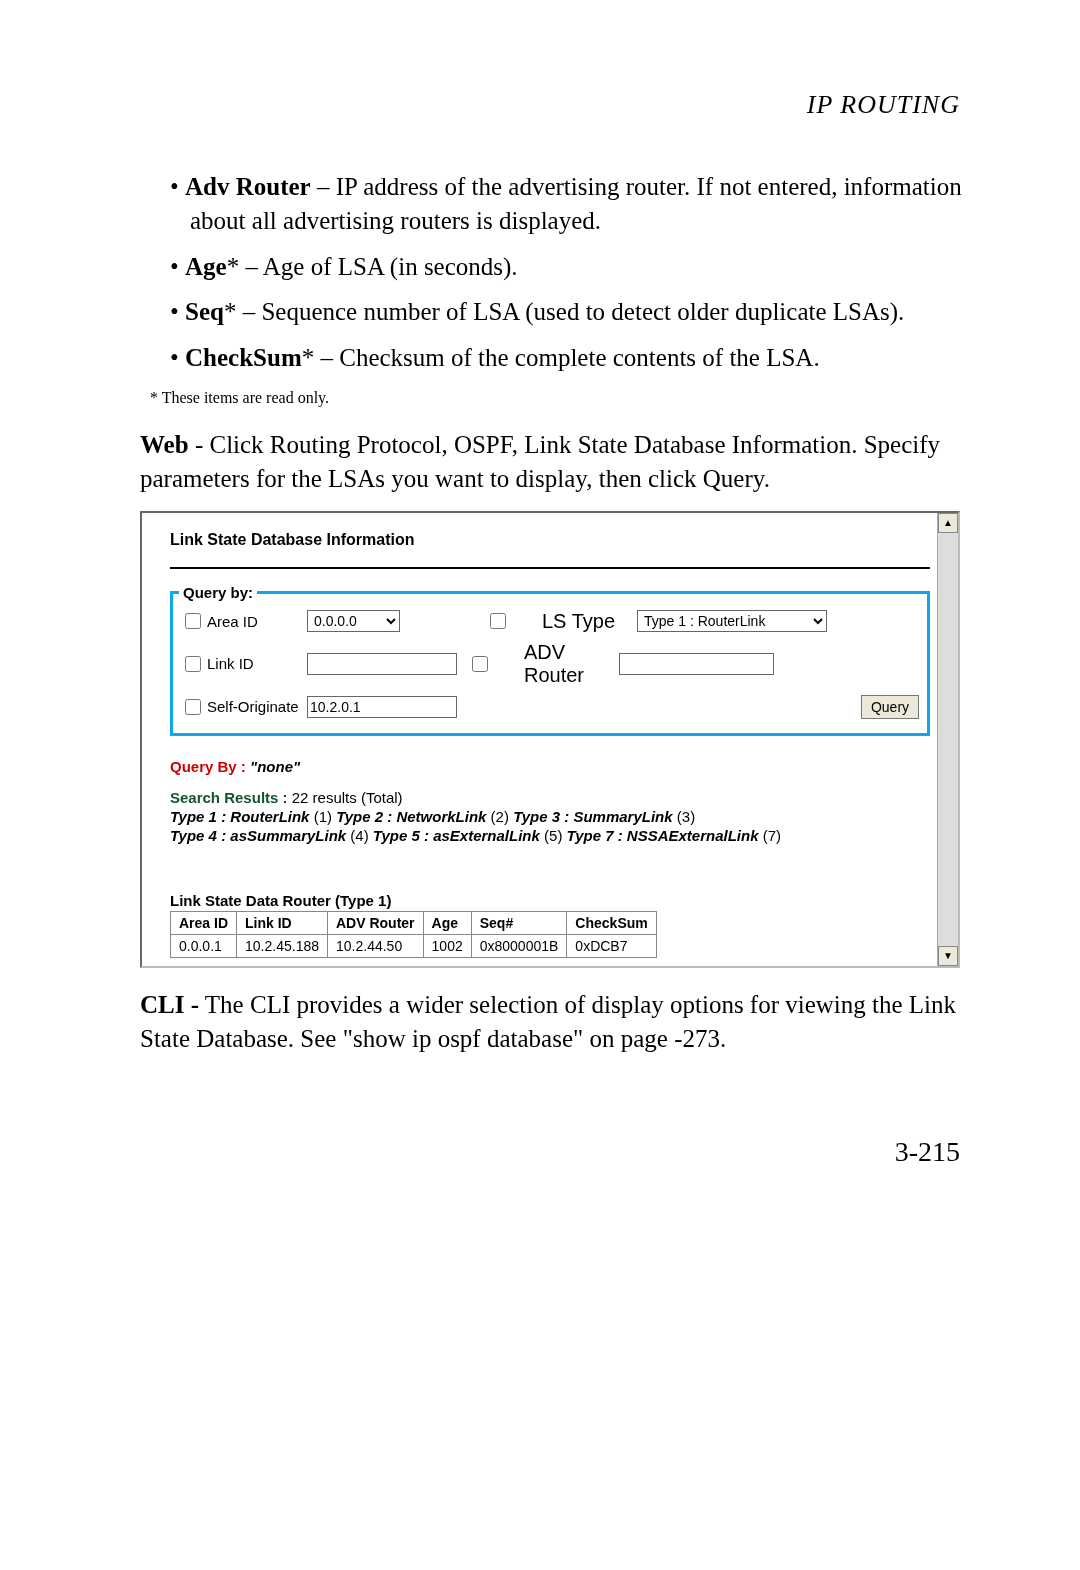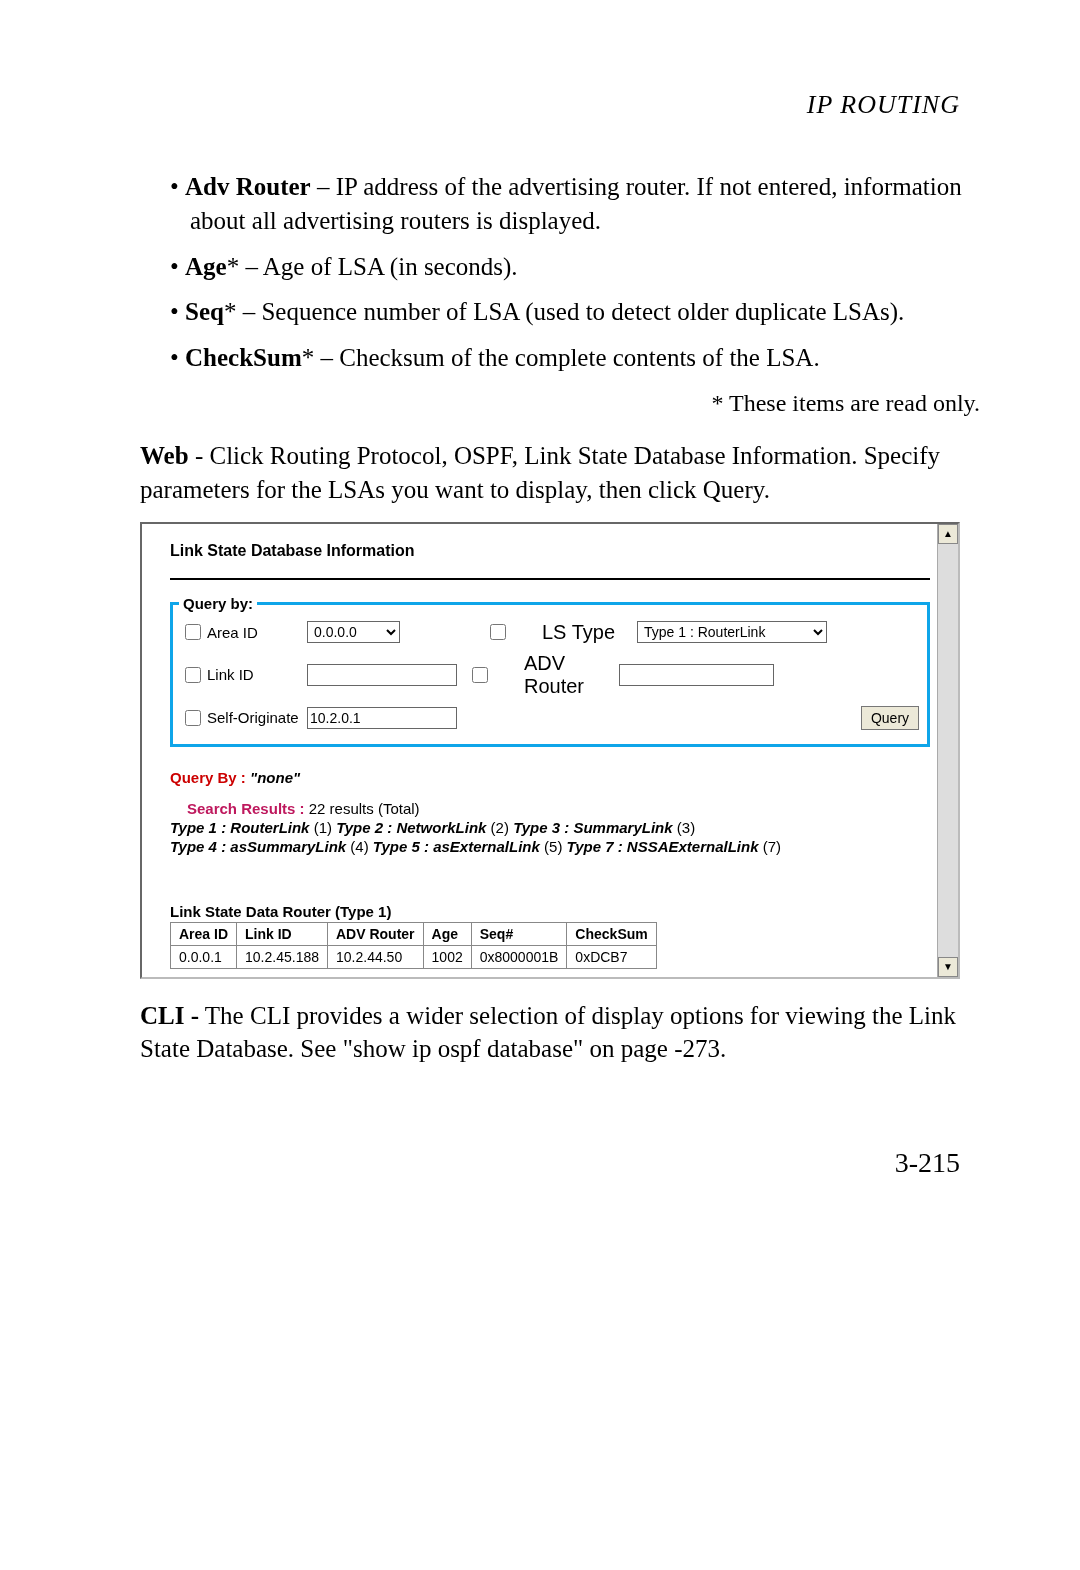--- a/index.html
+++ b/index.html
@@ -35,23 +35,22 @@
   }
   ul.params li {
     margin-bottom: 12px;
     text-indent: -20px;
     padding-left: 20px;
   }
   ul.params li::before {
     content: "• ";
   }
   .footnote {
-    font-size: 24px;
+    font-size: 16px;
     margin: 1px 0 20px 10px;
-    text-align: right;
   }
   .para {
     margin: 10px 0 15px 0;
   }
   
   .inset {
     margin: 15px 0 20px 40px;
     width: 820px;
     border: 2px inset #bbb;
     background: #fff;
@@ -251,21 +250,21 @@
             <button class="query-btn">Query</button>
           </div>
         </div>
       </div>
 
       <div class="result-block">
         <div class="qb-line">
           <b>Query By : </b><span class="qb-none">"none"</span>
         </div>
         <div class="sr-line">
-          <b style="color:#be185d;margin-left:17px;">Search Results :</b><span> 22 results (Total)</span>
+          <b style="color:#14532d;">Search Results :</b><span> 22 results (Total)</span>
         </div>
         <div class="type-line">
           <span>Type 1 : RouterLink</span><span style="font-weight:normal;font-style:normal;"> (1)    </span>
           <span>Type 2 : NetworkLink</span><span style="font-weight:normal;font-style:normal;"> (2)    </span>
           <span>Type 3 : SummaryLink</span><span style="font-weight:normal;font-style:normal;"> (3)</span>
         </div>
         <div class="type-line">
           <span>Type 4 : asSummaryLink</span><span style="font-weight:normal;font-style:normal;"> (4)    </span>
           <span>Type 5 : asExternalLink</span><span style="font-weight:normal;font-style:normal;"> (5)    </span>
           <span>Type 7 : NSSAExternalLink</span><span style="font-weight:normal;font-style:normal;"> (7)</span>

